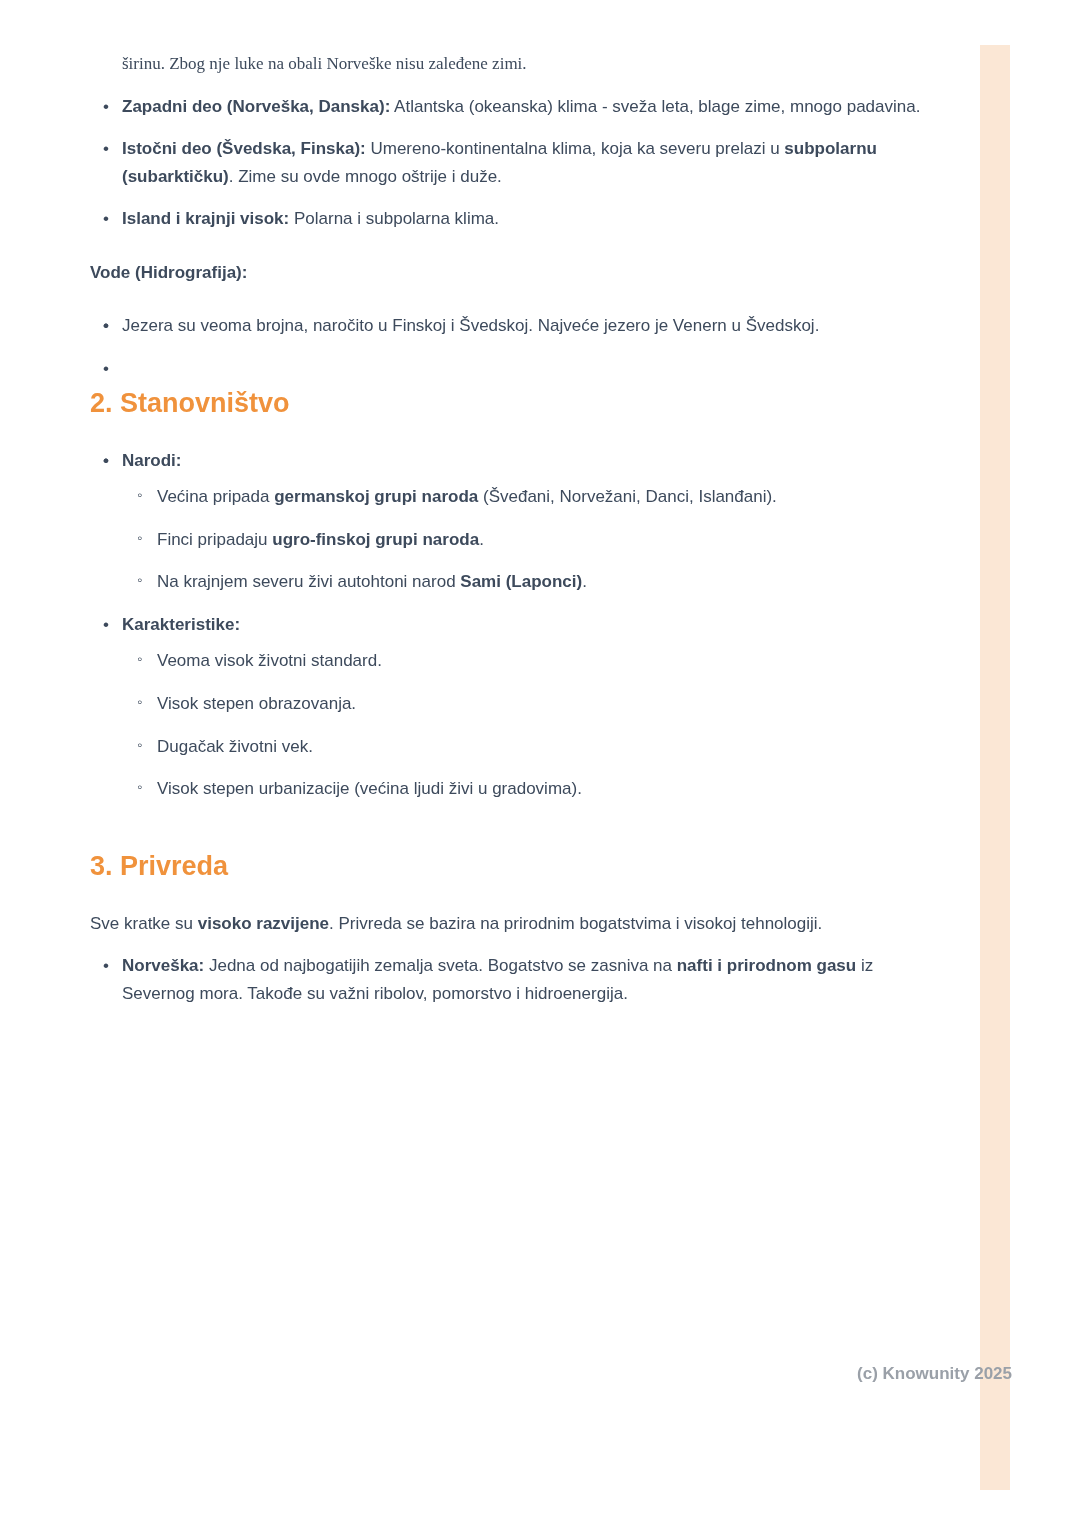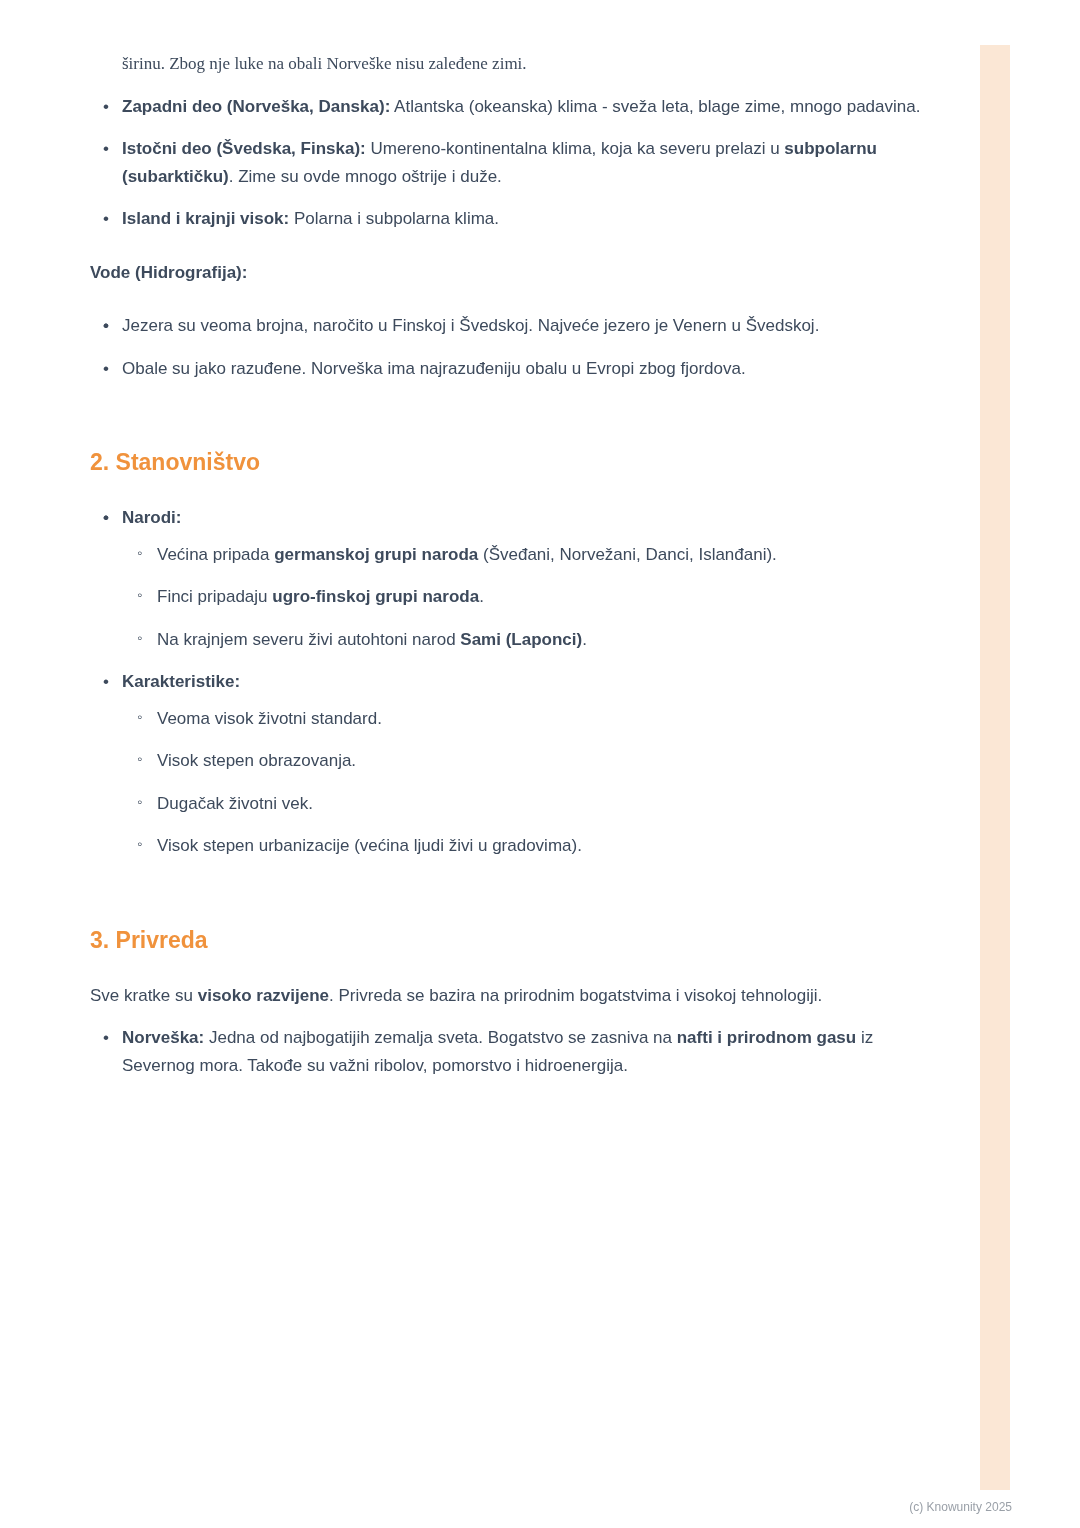--- a/index.html
+++ b/index.html
@@ -37,53 +37,54 @@
   }
   .block { margin-bottom: 15px; }
   .block.tight { margin-bottom: 9px; }
   .continuation { padding-left: 32px; font-family: Liberation Serif, serif; }
   .bullet { position: relative; padding-left: 32px; }
   .bullet > .marker { position: absolute; left: 13px; top: 0; }
   .subbullet { position: relative; padding-left: 67px; }
   .subbullet > .marker { position: absolute; left: 47px; top: 0; font-size: 15px; }
   .subheading { margin-top: 26px; margin-bottom: 26px; font-weight: 700; }
   .heading {
-    margin-top: 66px;
+    margin-top: 46px;
     margin-bottom: 26px;
     color: var(--accent);
-    font-size: 23px;
+    font-size: 27px;
     font-weight: 700;
     line-height: 1.3;
   }
   .paragraph.justify { text-align: justify; }
   .seg.bold { font-weight: 700; }
   .watermark {
     position: absolute;
-    top: 1500px;
+    top: 1364px;
     right: 68px;
-    font-size: 12px;
+    font-size: 17px;
     color: var(--watermark);
     z-index: 2;
     white-space: nowrap;
+    font-weight: bold;
   }
 </style>
 </head>
 <body>
 
 <div class="page">
   <div class="side-stripe"></div>
   <div class="content">
       <div class="block continuation"><span class="text-run"><span class="seg">širinu. Zbog nje luke na obali Norveške nisu zaleđene zimi.</span></span></div>
       <div class="block bullet"><span class="marker">•</span><span class="text-run"><span class="seg bold">Zapadni deo (Norveška, Danska):</span><span class="seg"> Atlantska (okeanska) klima - sveža leta, blage zime, mnogo padavina.</span></span></div>
       <div class="block bullet"><span class="marker">•</span><span class="text-run"><span class="seg bold">Istočni deo (Švedska, Finska):</span><span class="seg"> Umereno-kontinentalna klima, koja ka severu prelazi u </span><span class="seg bold">subpolarnu (subarktičku)</span><span class="seg">. Zime su ovde mnogo oštrije i duže.</span></span></div>
       <div class="block bullet"><span class="marker">•</span><span class="text-run"><span class="seg bold">Island i krajnji visok:</span><span class="seg"> Polarna i subpolarna klima.</span></span></div>
       <div class="block subheading"><span class="text-run"><span class="seg bold">Vode (Hidrografija):</span></span></div>
       <div class="block bullet"><span class="marker">•</span></div>
       <div class="block bullet"><span class="marker">•</span><span class="text-run"><span class="seg">Jezera su veoma brojna, naročito u Finskoj i Švedskoj. Najveće jezero je Venern u Švedskoj.</span></span></div>
-      <div class="block bullet"><span class="marker">•</span><span class="text-run"><span class="seg">Obale su jako razuđene. Norveška ima najrazuđeniju obalu u Evropi zbog fjordova.</span></span></div>
+      <div class="block bullet"><span class="marker">•</span></div>
       <div class="block heading"><span class="text-run"><span class="seg bold">2. Stanovništvo</span></span></div>
       <div class="block bullet"><span class="marker">•</span></div>
       <div class="block bullet tight"><span class="marker">•</span><span class="text-run"><span class="seg bold">Narodi:</span></span></div>
       <div class="block subbullet"><span class="marker">◦</span><span class="text-run"><span class="seg">Većina pripada </span><span class="seg bold">germanskoj grupi naroda</span><span class="seg"> (Šveđani, Norvežani, Danci, Islanđani).</span></span></div>
       <div class="block subbullet"><span class="marker">◦</span><span class="text-run"><span class="seg">Finci pripadaju </span><span class="seg bold">ugro-finskoj grupi naroda</span><span class="seg">.</span></span></div>
       <div class="block subbullet"><span class="marker">◦</span><span class="text-run"><span class="seg">Na krajnjem severu živi autohtoni narod </span><span class="seg bold">Sami (Laponci)</span><span class="seg">.</span></span></div>
       <div class="block bullet tight"><span class="marker">•</span><span class="text-run"><span class="seg bold">Karakteristike:</span></span></div>
       <div class="block subbullet"><span class="marker">◦</span><span class="text-run"><span class="seg">Veoma visok životni standard.</span></span></div>
       <div class="block subbullet"><span class="marker">◦</span><span class="text-run"><span class="seg">Visok stepen obrazovanja.</span></span></div>
       <div class="block subbullet"><span class="marker">◦</span><span class="text-run"><span class="seg">Dugačak životni vek.</span></span></div>

